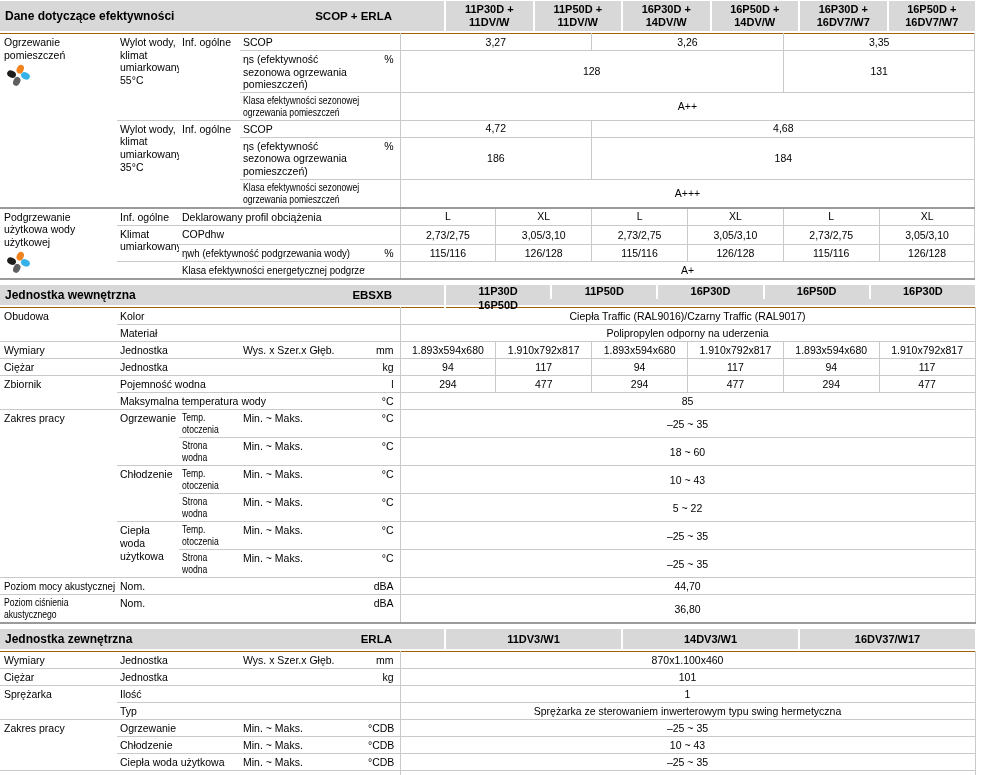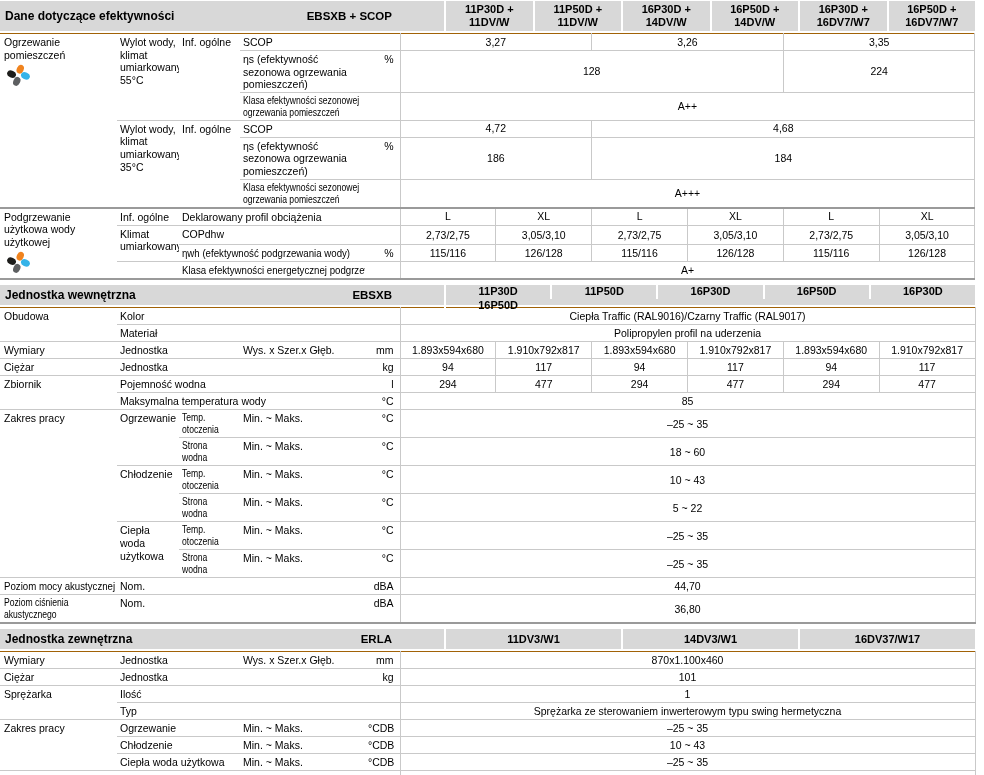--- a/index.html
+++ b/index.html
@@ -34,21 +34,21 @@
 </style>
 </head>
 <body>
 
 <div id="sheet">
   <div id="table-root">
       <div class="section">
         <div class="bar bar-tall">
           <div class="bar-left">
             <span class="bar-title">Dane dotyczące efektywności</span>
-            <span class="bar-model">EBSXB + SCOP</span>
+            <span class="bar-model">SCOP + ERLA</span>
           </div>
           <div class="bar-cols" style="grid-template-columns: repeat(6, 1fr);">
             <div class="bar-col">11P30D +
 11DV/W</div>
             <div class="bar-col">11P50D +
 11DV/W</div>
             <div class="bar-col">16P30D +
 14DV/W</div>
             <div class="bar-col">16P50D +
 14DV/W</div>
@@ -85,21 +85,21 @@
               <td class="c-d"><span class="txt">SCOP</span></td>
               <td class="c-u"><span class="txt"></span></td>
               <td class="c-v" colspan="2"><span class="txt">3,27</span></td>
               <td class="c-v" colspan="2"><span class="txt">3,26</span></td>
               <td class="c-v" colspan="2"><span class="txt">3,35</span></td>
             </tr>
             <tr>
               <td class="c-d"><span class="txt">ηs (efektywność sezonowa ogrzewania pomieszczeń)</span></td>
               <td class="c-u"><span class="txt">%</span></td>
               <td class="c-v" colspan="4"><span class="txt">128</span></td>
-              <td class="c-v" colspan="2"><span class="txt">224</span></td>
+              <td class="c-v" colspan="2"><span class="txt">131</span></td>
             </tr>
             <tr>
               <td class="c-d sm" colspan="2"><span class="txt">Klasa efektywności sezonowej ogrzewania pomieszczeń</span></td>
               <td class="c-v" colspan="6"><span class="txt">A++</span></td>
             </tr>
             <tr>
               <td class="c-b bb-strong" rowspan="3"><span class="txt">Wylot wody, klimat umiarkowany 35°C</span></td>
               <td class="c-c bb-strong" rowspan="3"><span class="txt">Inf. ogólne</span></td>
               <td class="c-d"><span class="txt">SCOP</span></td>
               <td class="c-u"><span class="txt"></span></td>
@@ -195,21 +195,21 @@
           <tbody>
             <tr>
               <td class="c-a" rowspan="2"><span class="txt">Obudowa</span></td>
               <td class="c-b" colspan="3"><span class="txt">Kolor</span></td>
               <td class="c-u"><span class="txt"></span></td>
               <td class="c-v" colspan="6"><span class="txt">Ciepła Traffic (RAL9016)/Czarny Traffic (RAL9017)</span></td>
             </tr>
             <tr>
               <td class="c-b" colspan="3"><span class="txt">Materiał</span></td>
               <td class="c-u"><span class="txt"></span></td>
-              <td class="c-v" colspan="6"><span class="txt">Polipropylen profil na uderzenia</span></td>
+              <td class="c-v" colspan="6"><span class="txt">Polipropylen odporny na uderzenia</span></td>
             </tr>
             <tr>
               <td class="c-a"><span class="txt">Wymiary</span></td>
               <td class="c-b" colspan="2"><span class="txt">Jednostka</span></td>
               <td class="c-d"><span class="txt">Wys. x Szer.x Głęb.</span></td>
               <td class="c-u"><span class="txt">mm</span></td>
               <td class="c-v"><span class="txt">1.893x594x680</span></td>
               <td class="c-v"><span class="txt">1.910x792x817</span></td>
               <td class="c-v"><span class="txt">1.893x594x680</span></td>
               <td class="c-v"><span class="txt">1.910x792x817</span></td>

